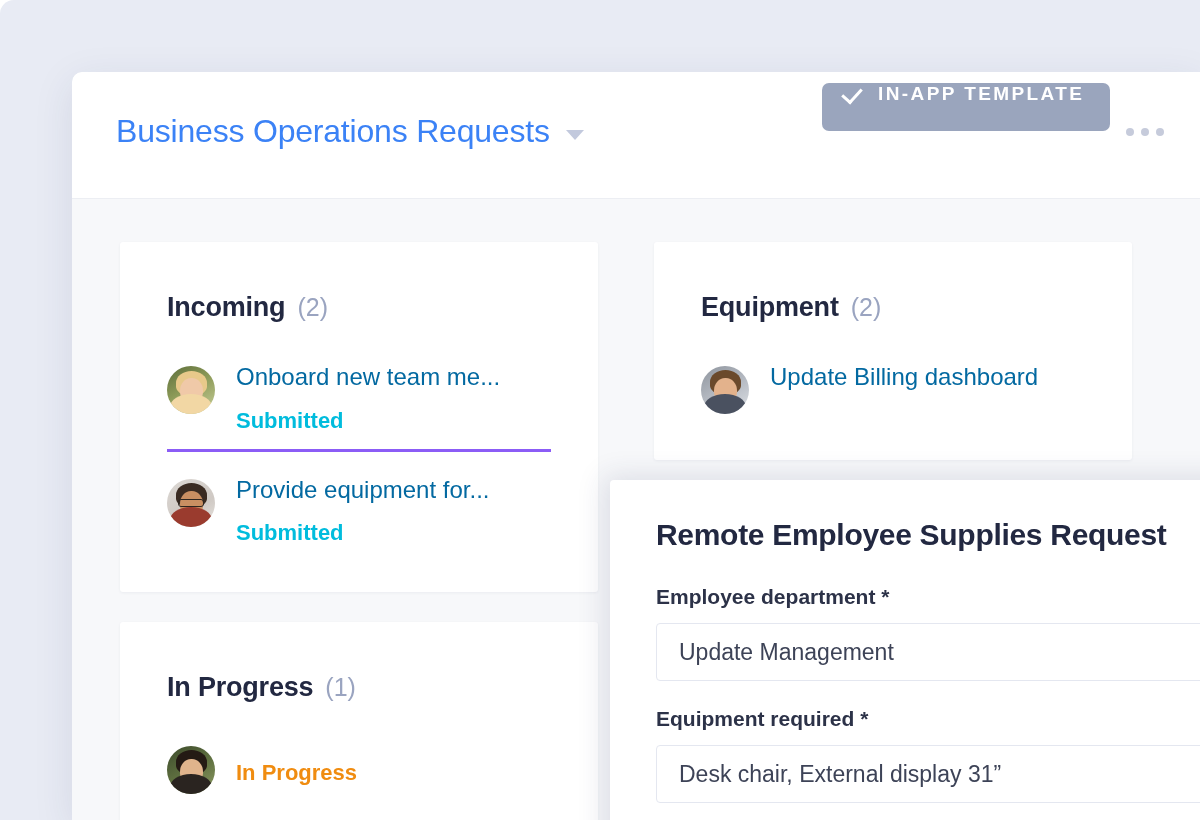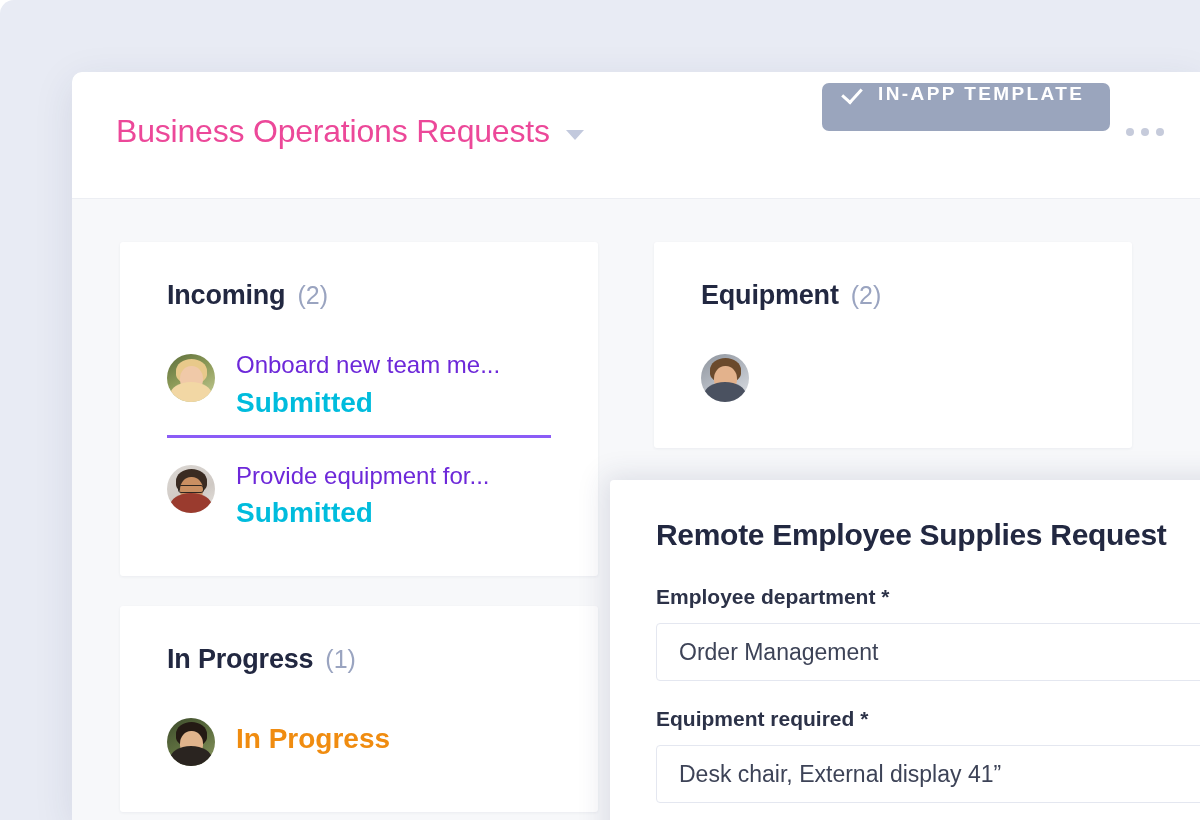--- a/index.html
+++ b/index.html
@@ -54,21 +54,21 @@
     top: 42px;
     display: flex;
     align-items: center;
     gap: 16px;
   }
 
   #board-title {
     font-size: 32px;
     line-height: 1.1;
     font-weight: 400;
-    color: #ec4899;
+    color: #3b82f6;
     letter-spacing: -0.2px;
     white-space: nowrap;
   }
 
   .caret-down {
     width: 0;
     height: 0;
     border-left: 9px solid transparent;
     border-right: 9px solid transparent;
     border-top: 10px solid #c2c9dd;
@@ -152,20 +152,21 @@
     padding: 38px 47px 30px 47px;
     box-shadow: 0 1px 3px rgba(40, 50, 90, 0.06);
     margin-bottom: 30px;
   }
 
   .column-heading {
     display: flex;
     align-items: baseline;
     gap: 12px;
     margin-bottom: 26px;
+    margin-top: 12px;
   }
   .column-name {
     font-size: 27px;
     font-weight: 700;
     color: #222841;
     letter-spacing: -0.2px;
   }
   .column-count {
     font-size: 25px;
     font-weight: 400;
@@ -192,30 +193,30 @@
     overflow: hidden;
     position: relative;
     margin-top: 3px;
   }
 
   .task-text { min-width: 0; }
 
   .task-title {
     font-size: 24px;
     line-height: 1.15;
-    color: #6d28d9;
+    color: #0369a1;
     white-space: nowrap;
     overflow: hidden;
     text-overflow: clip;
   }
 
   .task-status {
-    font-size: 28px;
+    font-size: 22px;
     font-weight: 700;
-    margin-top: 8px;
+    margin-top: 17px;
     line-height: 1.15;
   }
   .status-submitted { color: #00bcdd; }
   .status-inprogress { color: #f08c10; }
 
   
   #request-modal {
     position: absolute;
     left: 538px;
     top: 408px;
@@ -410,44 +411,47 @@
               <span class="column-count">(2)</span>
             </div>
 
             <div class="task">
               <div class="avatar" id="av-3">
                 <span class="av-bg"></span>
                 <span class="av-hair"></span>
                 <span class="av-head"></span>
                 <span class="av-body"></span>
               </div>
+              <div class="task-text">
+                <div class="task-title">Update Billing dashboard</div>
+              </div>
             </div>
           </div>
 
         </div>
 
       </div>
     </div>
 
     <div id="request-modal">
 
       <div id="modal-title">Remote Employee Supplies Request</div>
 
       <div class="field">
         <div class="field-label">Employee department *</div>
         <div class="field-control">
-          <span class="field-value">Order Management</span>
+          <span class="field-value">Update Management</span>
 
         </div>
       </div>
 
       <div class="field">
         <div class="field-label">Equipment required *</div>
         <div class="field-control">
-          <span class="field-value">Desk chair, External display 41”</span>
+          <span class="field-value">Desk chair, External display 31”</span>
         </div>
       </div>
 
     </div>
 
   </div>
 
   <div id="template-badge">
     <span class="check"></span>
     <span>IN-APP TEMPLATE</span>

